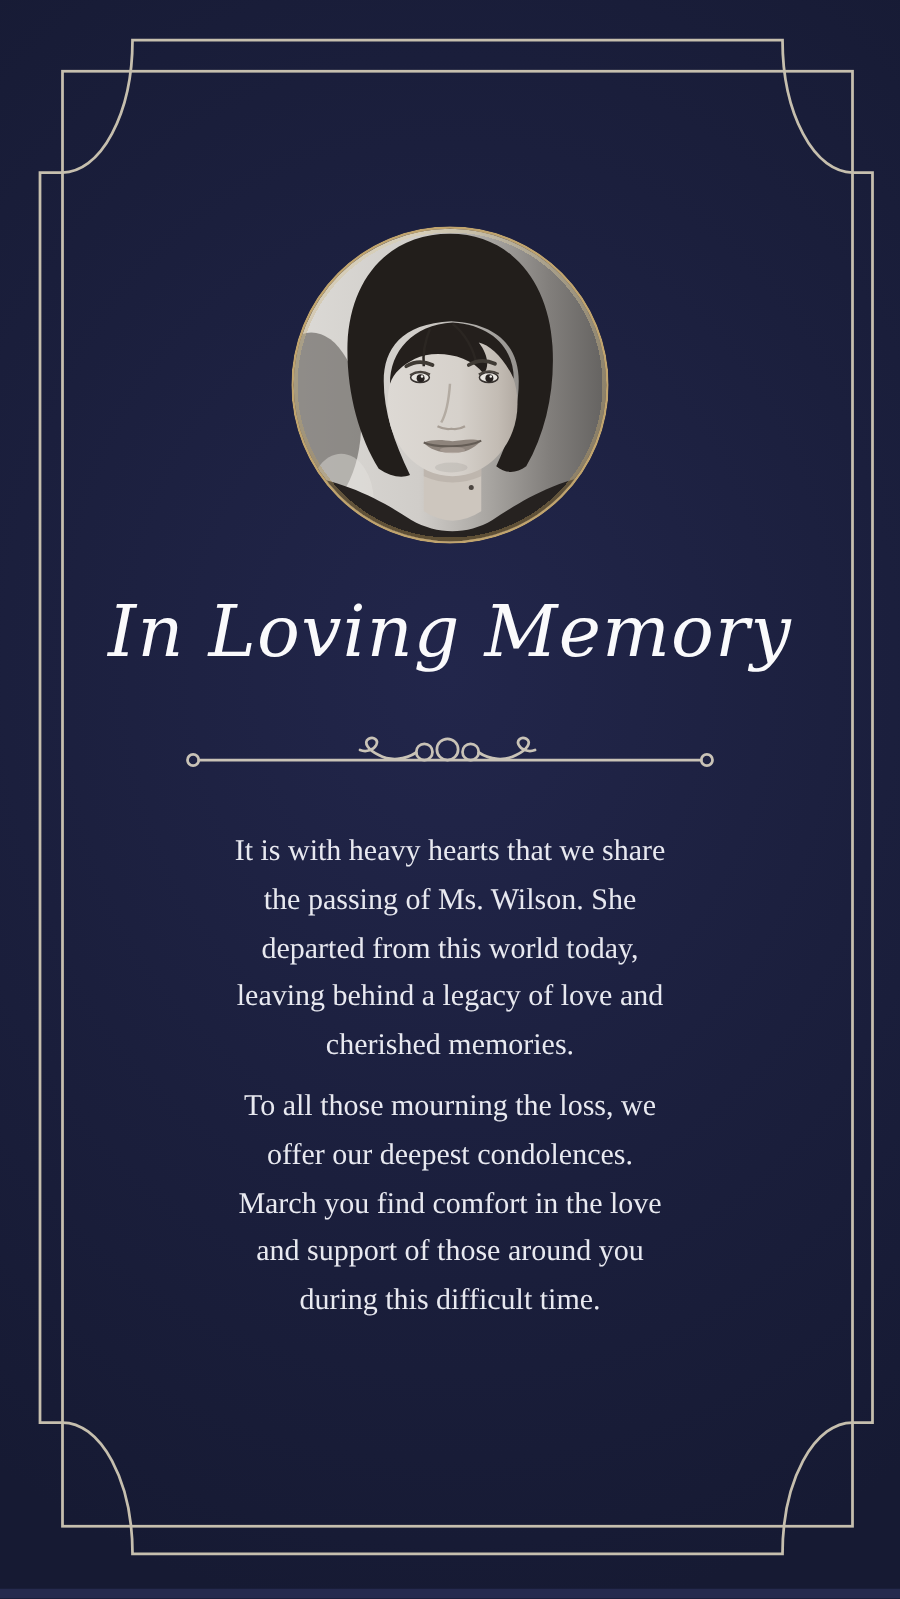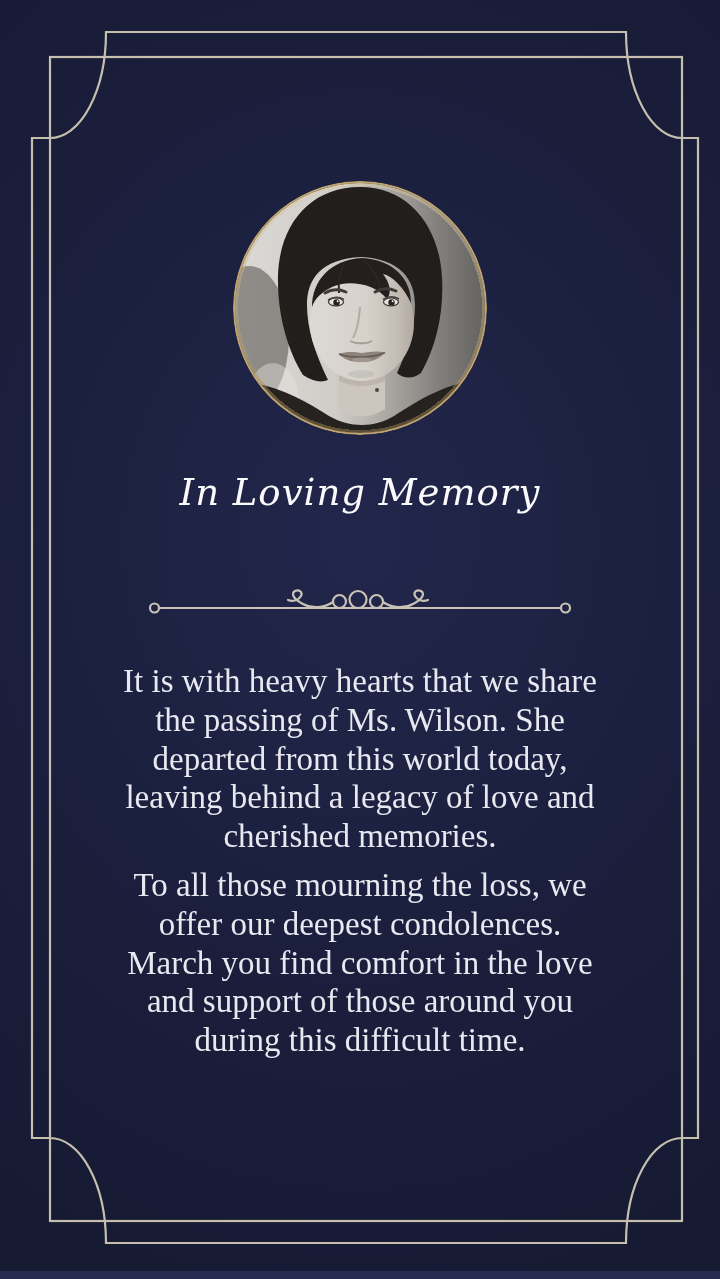--- a/index.html
+++ b/index.html
@@ -24,28 +24,28 @@
     border-radius:50%;border:2px solid #c0a46e;
     background:linear-gradient(180deg, rgba(222,208,168,.45), rgba(162,133,78,.45));
     -webkit-mask:radial-gradient(circle, transparent 122px, #000 122px);
     mask:radial-gradient(circle, transparent 122px, #000 122px);
   }
   .title{
     position:absolute;left:0;top:468px;width:720px;margin:0;
     text-align:center;
     font-family:"DejaVu Serif","Liberation Serif",serif;
     font-style:italic;font-weight:400;
-    font-size:37px;line-height:1.35;
+    font-size:57px;line-height:1.35;
     color:#fafafc;letter-spacing:1px;
   }
   .divider{position:absolute;left:140px;top:584px;}
   .para{
     position:absolute;left:100px;width:520px;margin:0;
     text-align:center;white-space:pre-line;
-    font-size:33px;line-height:38.8px;
+    font-size:24px;line-height:38.8px;
     color:#e8e9f0;
   }
   .para1{top:662px;}
   .para2{top:866px;}
   .bottom-band{
     position:absolute;left:0;bottom:0;width:720px;height:8px;
     background:#2c3058;opacity:.75;
   }
 </style>
 </head>

